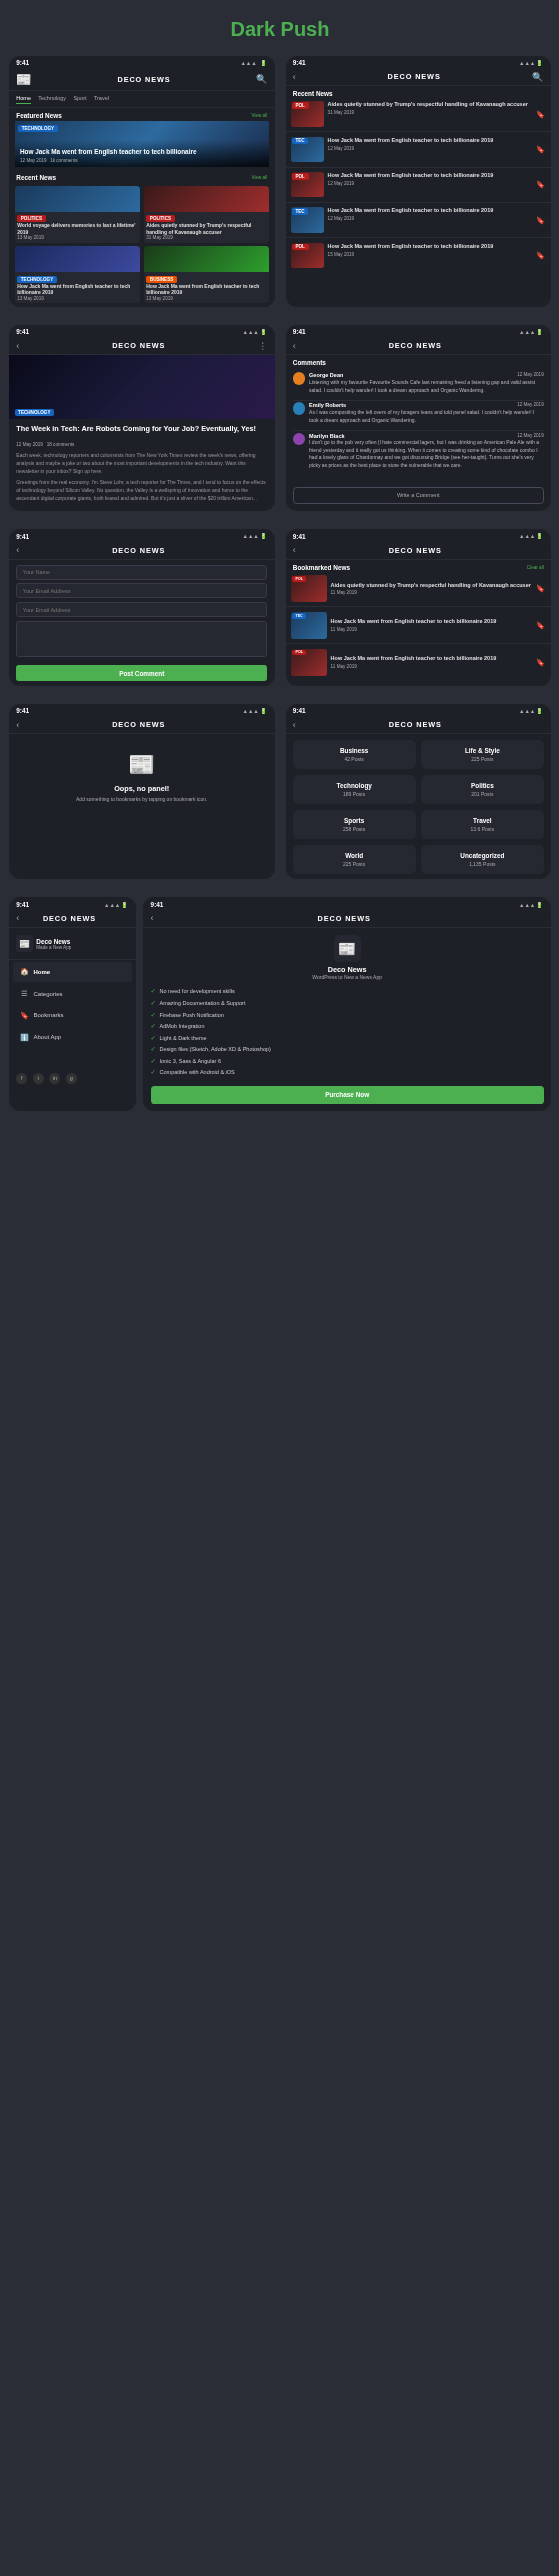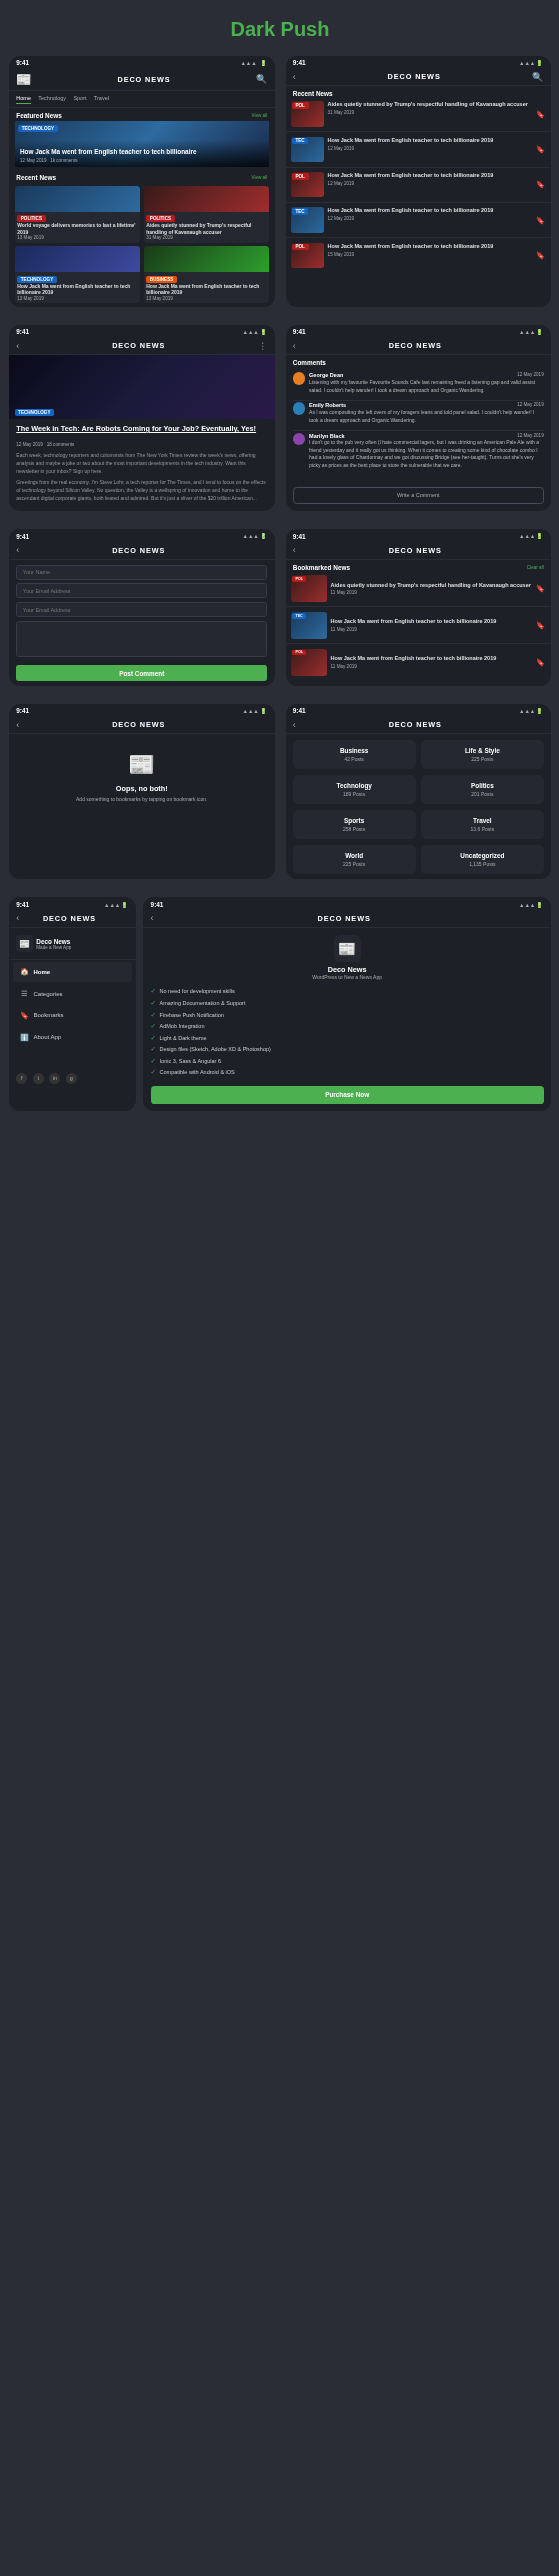--- a/index.html
+++ b/index.html
@@ -176,21 +176,21 @@
     .s1-recent-card-body { padding: 2.7px; }
     .s1-recent-card-title { font-size: 5px; font-weight: 600; color: #e0e0e0; line-height: 1.3; }
     
     .article-full-img {
       width: 100%;
       height: 64px;
       background: linear-gradient(135deg, #0a0a1a, #1a1a3a, #2a1a4a);
       position: relative;
     }
     .article-full-body { padding: 4.6px 7.3px; }
-    .article-full-title { font-size: 7.3px; font-weight: 700; color: #fff; line-height: 1.4; margin-bottom: 8px; text-decoration: underline; }
+    .article-full-title { font-size: 7.3px; font-weight: 700; color: #fff; line-height: 1.4; margin-bottom: 8px; }
     .article-full-meta { font-size: 4.6px; color: #aaa; margin-bottom: 3.6px; }
     .article-full-text { font-size: 5px; color: #999; line-height: 1.6; }
     
     .comments-section { padding: 4.6px 7.3px; }
     .comment-item { display: flex; gap: 3.6px; margin-bottom: 5.5px; }
     .comment-avatar { width: 12.7px; height: 12.7px; border-radius: 50%; flex-shrink: 0; }
     .avatar-orange { background: #e67e22; }
     .avatar-blue { background: #2980b9; }
     .avatar-purple { background: #8e44ad; }
     .comment-body { flex: 1; }
@@ -643,21 +643,21 @@
       <span class="time">9:41</span>
       <span style="font-size:5.5px;color:#aaa;">▲▲▲ 🔋</span>
     </div>
     <div class="screen-header">
       <span style="color:#aaa;font-size:9px;">‹</span>
       <span class="app-name">DECO NEWS</span>
       <span style="width:9px;"></span>
     </div>
     <div class="empty-screen">
       <div class="empty-icon">📰</div>
-      <div class="empty-title">Oops, no both!</div>
+      <div class="empty-title">Oops, no panel!</div>
       <div class="empty-text">Add something to bookmarks by tapping on bookmark icon.</div>
     </div>
   </div>
 
   <div class="screen">
     <div class="screen-status">
       <span class="time">9:41</span>
       <span style="font-size:5.5px;color:#aaa;">▲▲▲ 🔋</span>
     </div>
     <div class="screen-header">

